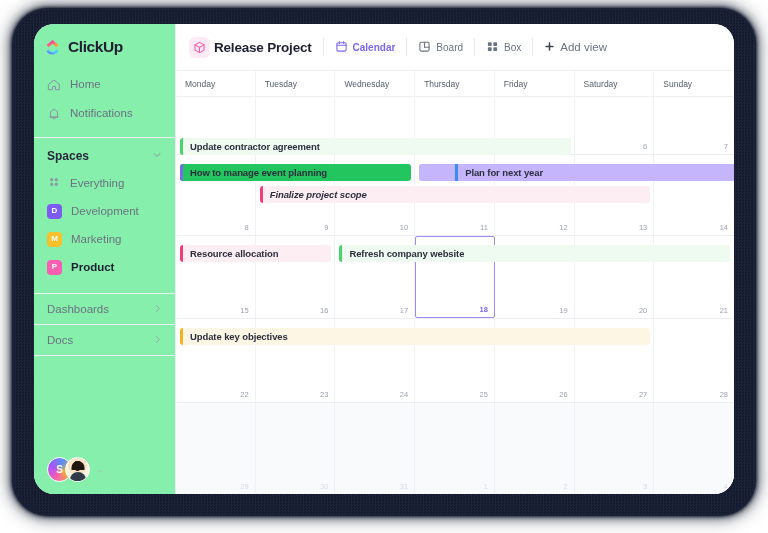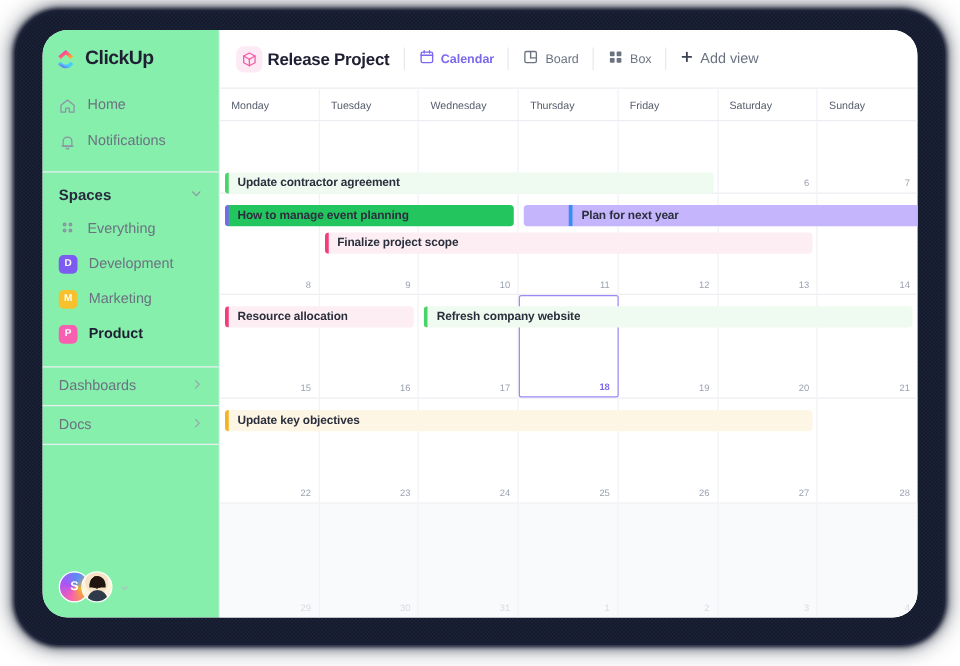--- a/index.html
+++ b/index.html
@@ -617,21 +617,21 @@
             </div>
             <div class="events">
               <div class="event" style="left: calc(0% + 4px); width: calc(42.8571% - 8px); top: 9px; background: #22c55e;">
                 <span class="bar" style="background: rgb(123, 104, 238);"></span>
                 <span class="txt">How to manage event planning</span>
               </div>
               <div class="event" style="left: calc(42.8571% + 4px); width: calc(57.1429% - 8px); top: 9px; background: #c4b5fd; padding-left: 36px;">
                 <span class="bar" style="background: rgb(59, 139, 244);"></span>
                 <span class="txt">Plan for next year</span>
               </div>
-              <div class="event" style="left: calc(14.2857% + 4px); width: calc(71.4286% - 8px); top: 31px; background: rgb(253, 238, 243);">
+              <div class="event" style="left: calc(14.2857% + 4px); width: calc(71.4286% - 8px); top: 31px; background: rgb(253, 238, 243); font-style: italic;">
                 <span class="bar" style="background: rgb(242, 61, 122);"></span>
                 <span class="txt">Finalize project scope</span>
               </div>
             </div>
           </div>
           <div class="week w3">
             <div class="week-cells">
               <div class="cell">
                 <span class="daynum">15</span>
               </div>

